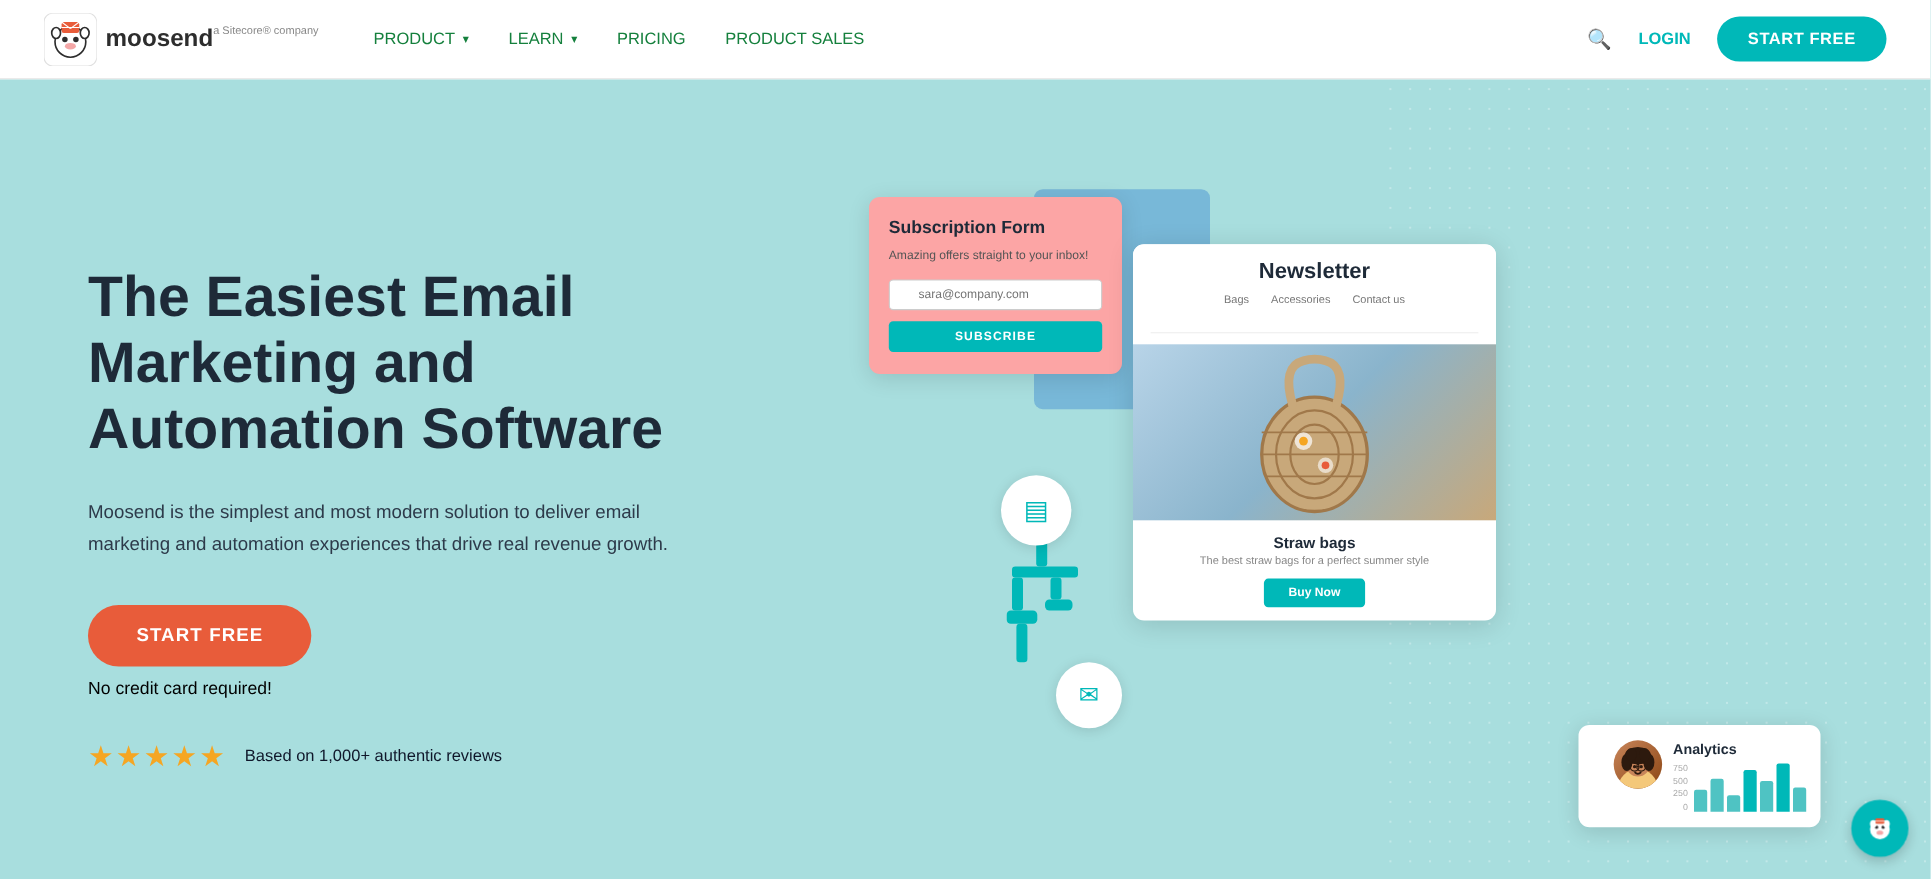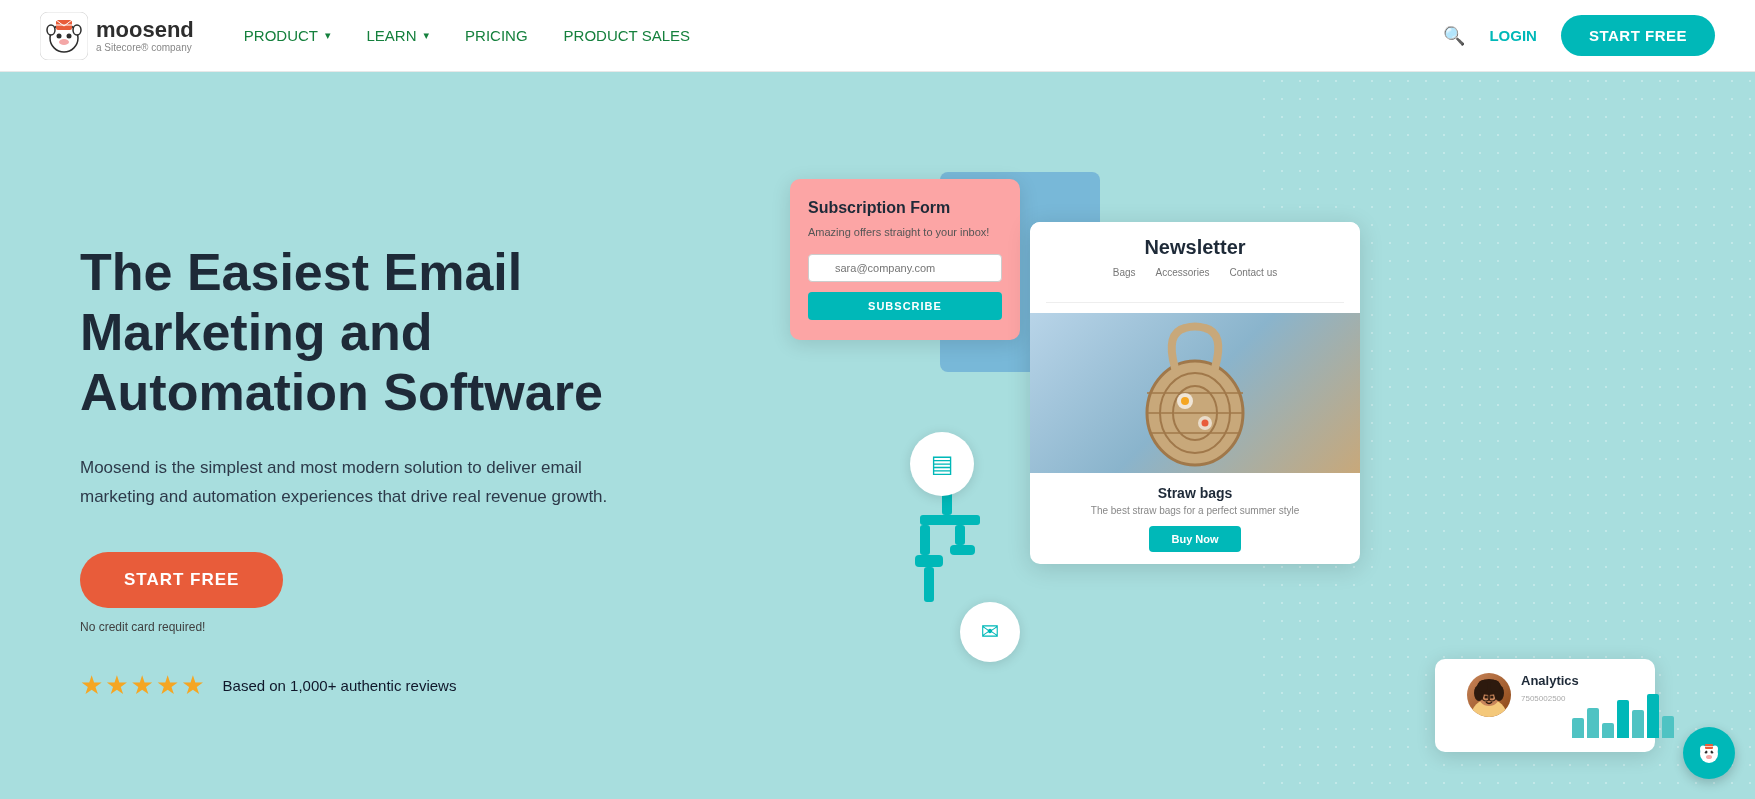--- a/index.html
+++ b/index.html
@@ -19,21 +19,21 @@
     .nav-logo {
       display: flex;
       align-items: center;
       gap: 8px;
       margin-right: 50px;
     }
     .logo-icon {
       width: 48px;
       height: 48px;
     }
-    .logo-text-wrap { display: flex; flex-direction: column; line-height: 1.1; }
+    .logo-text-wrap { display: flex; flex-direction: row; line-height: 1.1; }
     .logo-name { font-size: 22px; font-weight: 700; color: #2d2d2d; }
     .logo-sub { font-size: 10px; color: #888; }
     .nav-links {
       display: flex;
       align-items: center;
       gap: 36px;
       flex: 1;
     }
     .nav-link {
       font-size: 15px;
@@ -121,22 +121,22 @@
       border-radius: 30px;
       padding: 18px 44px;
       font-size: 17px;
       font-weight: 700;
       cursor: pointer;
       letter-spacing: 1px;
       display: inline-block;
       margin-bottom: 12px;
     }
     .no-credit {
-      font-size: 12px;
-      color: #404040;
+      font-size: 16px;
+      color: #000000;
       margin-bottom: 36px;
     }
     .stars-row {
       display: flex;
       align-items: center;
       gap: 8px;
     }
     .stars { color: #f5a623; font-size: 26px; letter-spacing: 2px; }
     .review-text { font-size: 15px; color: #0f172a; margin-left: 8px; }
 
@@ -298,20 +298,21 @@
       align-items: flex-end;
       gap: 3px;
       height: 44px;
     }
     .bar {
       width: 10px;
       border-radius: 2px 2px 0 0;
     }
     .analytics-labels {
       display: flex;
+      flex-direction: column;
       font-size: 8px;
       color: #aaa;
       margin-right: 4px;
       justify-content: space-between;
       height: 44px;
       text-align: right;
     }
 
     
     .flow-circle-1 {

